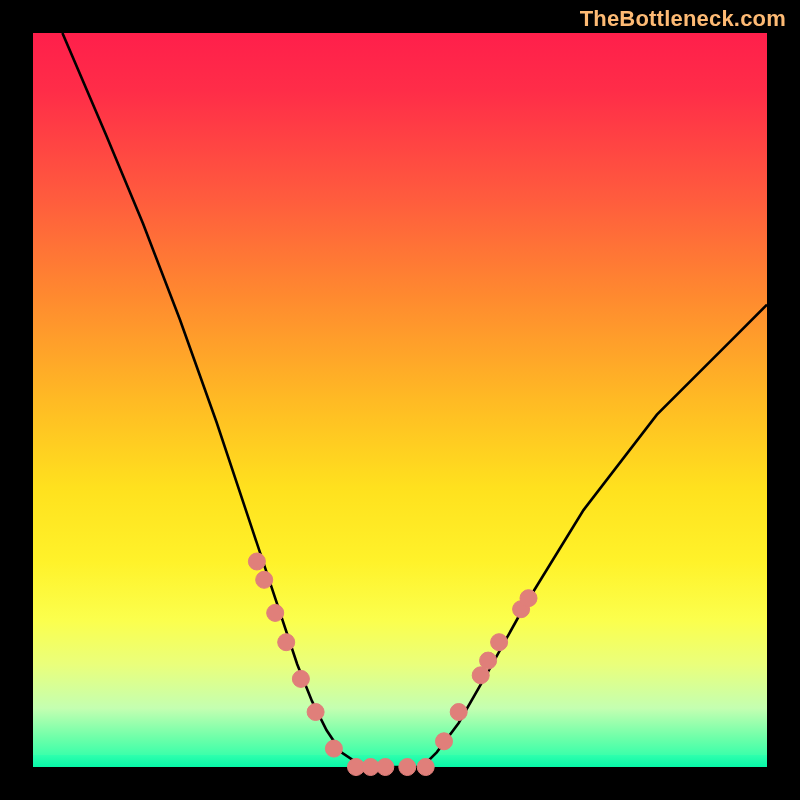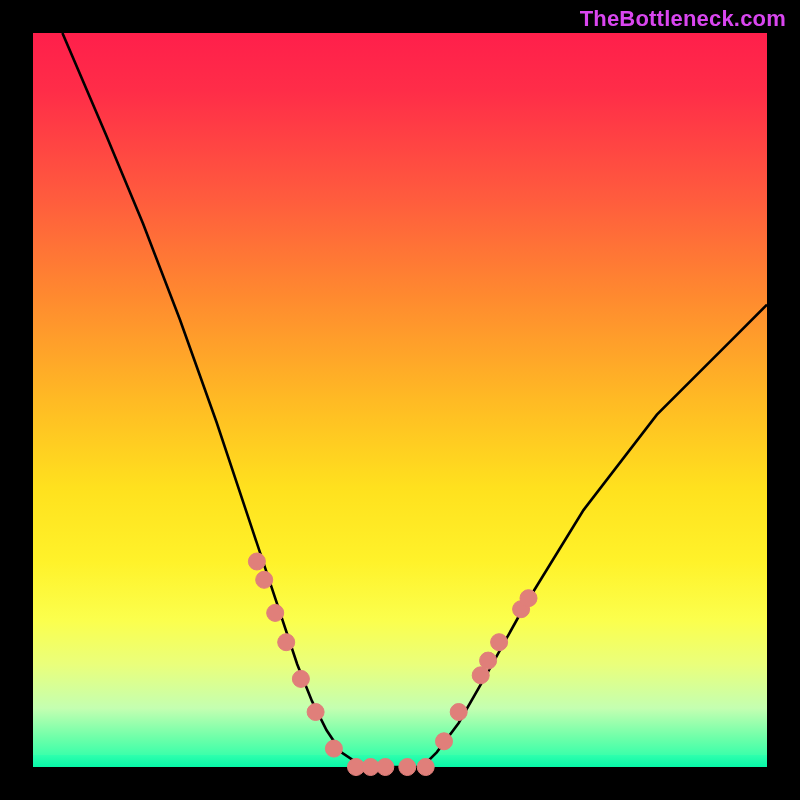--- a/index.html
+++ b/index.html
@@ -10,21 +10,21 @@
     height: 800px;
     background: #000;
   }
   .watermark {
     position: absolute;
     top: 6px;
     right: 14px;
     font-family: Arial, Helvetica, sans-serif;
     font-size: 22px;
     font-weight: bold;
-    color: #d946ef;
+    color: #fdba74;
     letter-spacing: 0.2px;
     z-index: 10;
   }
   .plot {
     position: absolute;
     left: 33px;
     top: 33px;
     width: 734px;
     height: 734px;
     background: linear-gradient(to bottom,

